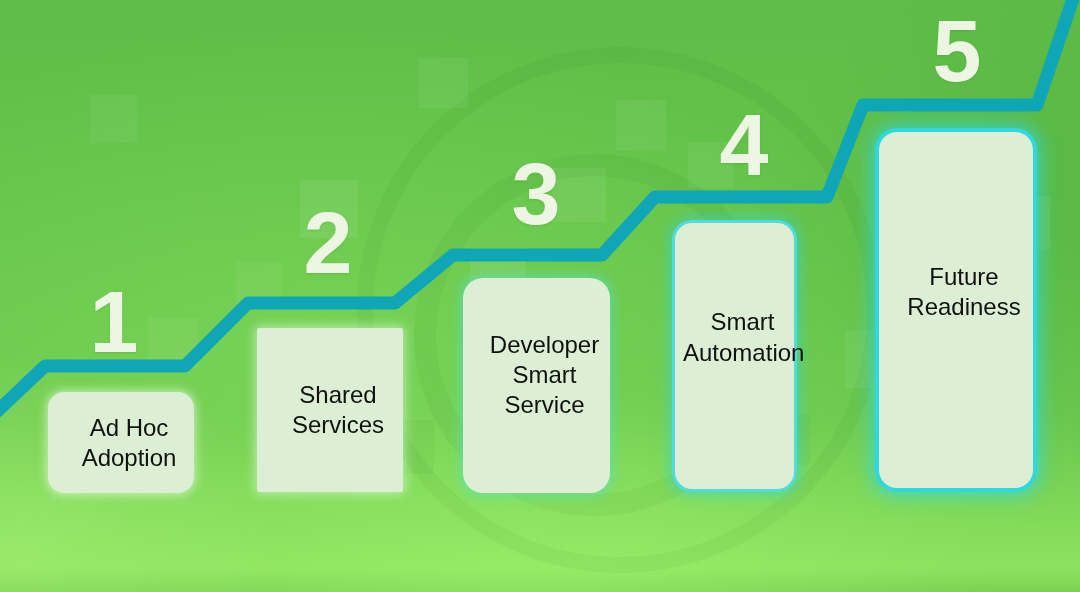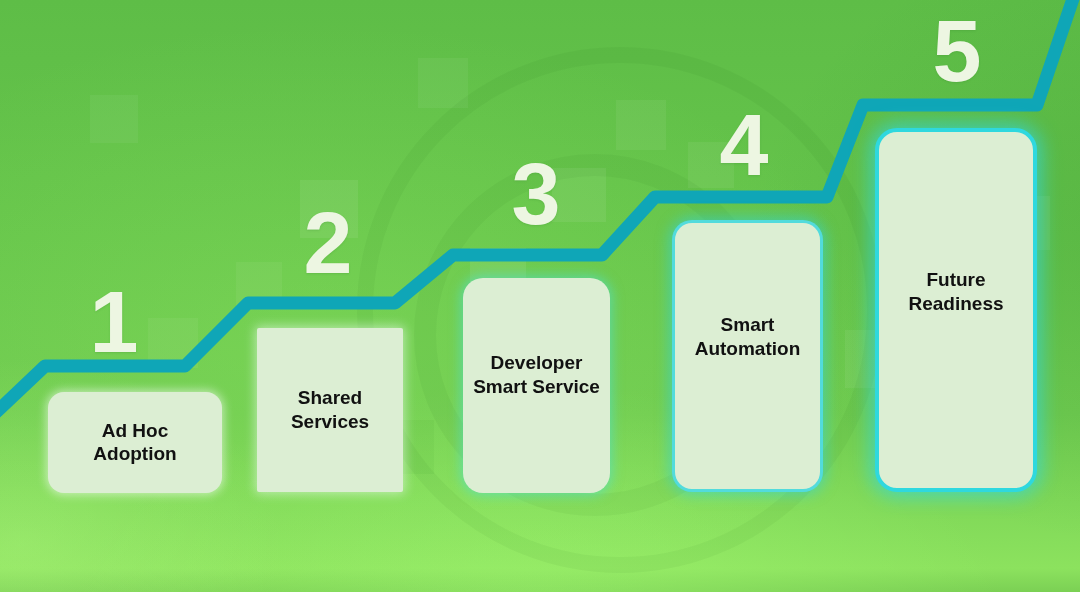--- a/index.html
+++ b/index.html
@@ -20,31 +20,31 @@
     color:var(--number-text,#edf6e2);
     text-shadow:0 1px 2px rgba(60,140,50,0.25);
     letter-spacing:-2px;
   }
   .card{
     position:absolute;box-sizing:border-box;
     background:var(--card-fill,#dceed3);
     border-radius:2px;
   }
   .card-label{
-    position:absolute;left:0;width:100%;top:50%;transform:translateY(-50%);
-    text-align:center;font-weight:bold;font-size:19px;line-height:1.26;
+    position:absolute;left:8px;width:100%;top:50%;transform:translateY(-50%);
+    text-align:center;font-weight:normal;font-size:24px;line-height:1.26;
     color:var(--label-text,#111111);white-space:pre-line;
   }
-  .card-1{left:48px;top:392px;width:174px;height:101px;border-radius:16px;
+  .card-1{left:48px;top:392px;width:146px;height:101px;border-radius:16px;
           box-shadow:0 0 10px 2px rgba(240,252,238,0.60);}
   .card-2{left:257px;top:328px;width:146px;height:164px;
           box-shadow:0 0 11px 2px rgba(225,248,225,0.62);}
   .card-3{left:463px;top:278px;width:147px;height:215px;border-radius:20px;
           box-shadow:0 0 11px 3px rgba(80,225,210,0.55);}
-  .card-4{left:672px;top:220px;width:151px;height:272px;border-radius:20px;
+  .card-4{left:672px;top:220px;width:125px;height:272px;border-radius:20px;
           border:3px solid rgba(47,214,222,0.80);
           box-shadow:0 0 13px 3px rgba(47,214,222,0.55);}
   .card-5{left:875px;top:128px;width:162px;height:364px;border-radius:22px;
           border:4px solid var(--card-glow,#2fd8de);
           box-shadow:0 0 18px 5px rgba(47,216,226,0.65);}
   .card-3 .card-label,.card-5 .card-label{top:45%;}
   .card-4 .card-label{top:43%;}
   .num-1{left:113px;top:278px;}
   .num-2{left:327px;top:199px;}
   .num-3{left:535px;top:150px;}

